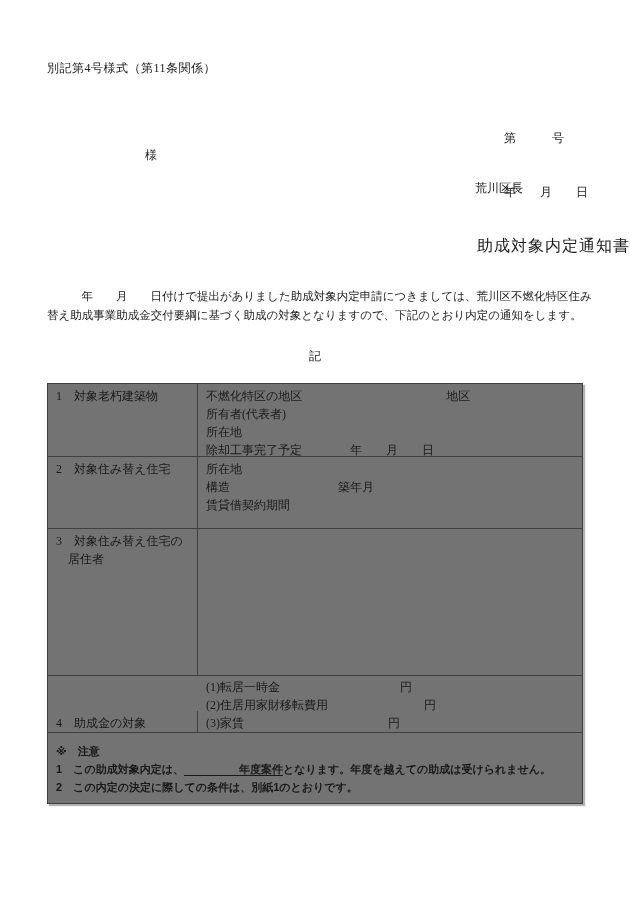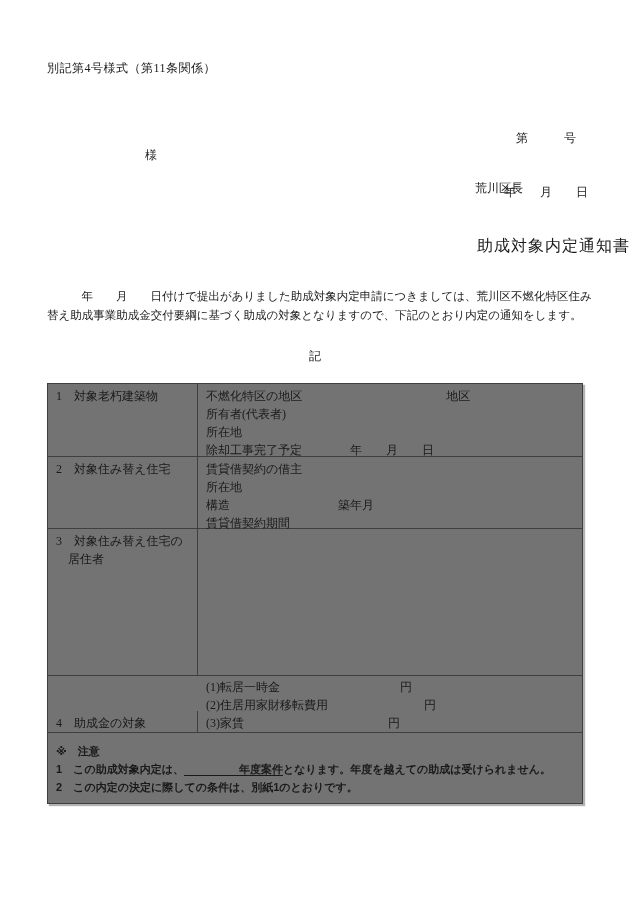--- a/index.html
+++ b/index.html
@@ -15,21 +15,21 @@
     overflow: hidden;
   }
   .line { white-space: pre; }
 
   .form-ref {
     position: absolute; left: 47px; top: 60px;
     letter-spacing: 0.5px; white-space: pre;
   }
   .docno-block {
     position: absolute; right: 42px; top: 93px;
-    text-align: center; line-height: 18px; white-space: pre;
+    text-align: left; line-height: 18px; white-space: pre;
   }
   .addressee {
     position: absolute; left: 145px; top: 147px; white-space: pre;
   }
   .sender {
     position: absolute; left: 475px; top: 180px; white-space: pre;
   }
   .doc-title {
     position: absolute; left: 0; top: 236px; width: 630px;
     text-align: right; font-size: 16px; letter-spacing: 1px; white-space: pre;
@@ -107,21 +107,20 @@
         <div class="line">所在地</div>
         <div class="line">除却工事完了予定　　　　年　　月　　日</div>
       </div>
     </div>
 
     <div class="trow r2">
       <div class="cell-label">
         <div class="line">2　対象住み替え住宅</div>
       </div>
       <div class="cell-content">
-        <div class="line">賃貸借契約の借主</div>
         <div class="line">所在地</div>
         <div class="line">構造　　　　　　　　　築年月</div>
         <div class="line">賃貸借契約期間</div>
       </div>
     </div>
 
     <div class="trow r3">
       <div class="cell-label">
         <div class="line">3　対象住み替え住宅の</div>
         <div class="line">　居住者</div>

